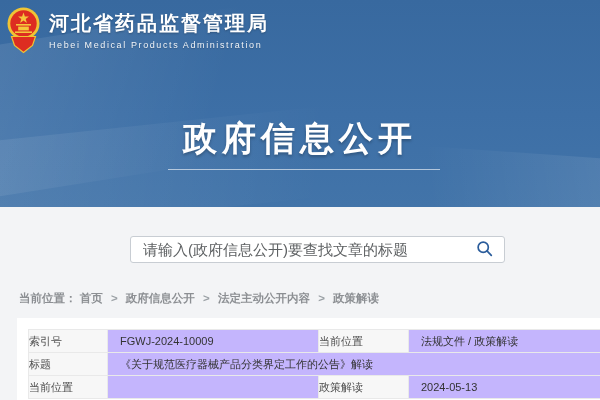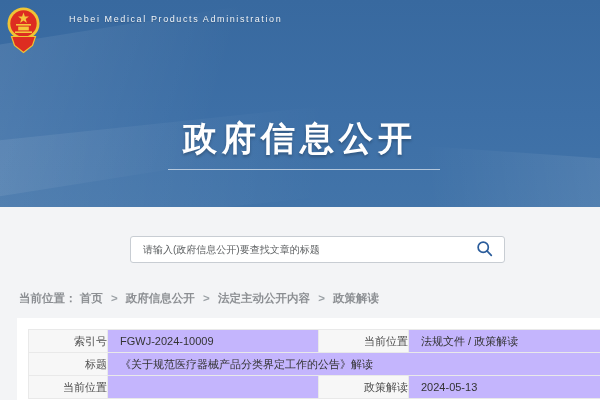--- a/index.html
+++ b/index.html
@@ -20,54 +20,54 @@
     transform:rotate(-6deg);}
   .wave3{right:-140px;top:150px;width:520px;height:70px;
     background:linear-gradient(260deg,rgba(255,255,255,0.16),rgba(255,255,255,0) 60%);
     transform:rotate(4deg);}
 
   .site-header{position:absolute;left:7px;top:7px;display:flex;align-items:flex-start;cursor:pointer;}
   .emblem{flex:0 0 auto;margin-right:9px;}
   .site-name{color:#ffffff;font-weight:bold;font-size:20px;letter-spacing:2px;
     line-height:1;margin-top:6px;text-shadow:0 1px 2px rgba(0,0,0,0.25);}
   .site-name-en{color:rgba(255,255,255,0.93);font-size:9px;letter-spacing:1.6px;
-    margin-top:7px;text-shadow:0 1px 1px rgba(0,0,0,0.2);margin-left:20px;}
+    margin-top:7px;text-shadow:0 1px 1px rgba(0,0,0,0.2);}
 
   .banner-title{position:absolute;left:0;top:116px;width:100%;text-align:center;
     color:#ffffff;font-size:34px;font-weight:bold;letter-spacing:5px;
     text-shadow:0 2px 3px rgba(0,0,0,0.25);}
   .banner-underline{position:absolute;left:50%;top:169px;width:272px;height:1px;
     margin-left:-132px;background:rgba(255,255,255,0.6);}
 
   
   .search-box{position:absolute;left:130px;top:236px;width:375px;height:27px;
     background:#ffffff;border:1px solid #c8cdd3;border-radius:3px;
     display:flex;align-items:center;box-sizing:border-box;}
   .search-input{flex:1;border:none;outline:none;background:transparent;
-    font-size:10px;color:#444;padding:0 8px 0 12px;
+    font-size:15px;color:#444;padding:0 8px 0 12px;
     font-family:"Liberation Sans","DejaVu Sans",sans-serif;}
   .search-input::placeholder{color:#5e6163;opacity:1;}
   .search-btn{border:none;background:transparent;padding:0 11px 0 4px;cursor:pointer;
     display:flex;align-items:center;}
 
   .breadcrumb{position:absolute;left:19px;top:291px;font-size:11.5px;color:#8c8f93;font-weight:bold;}
   .breadcrumb a{color:#8c8f93;text-decoration:none;cursor:pointer;}
   .crumb-sep{margin:0 5px;color:#9aa0a5;}
 
   
   .card{position:absolute;left:17px;top:318px;width:640px;height:120px;background:#ffffff;}
   table.doc-table{border-collapse:collapse;position:absolute;left:11px;top:11px;
     width:720px;table-layout:fixed;font-size:11px;}
   .doc-table col.c1{width:79px;}
   .doc-table col.c2{width:211px;}
   .doc-table col.c3{width:90px;}
   .doc-table col.c4{width:340px;}
   .doc-table th,.doc-table td{border:1px solid #e9e9e9;height:22px;padding:0;
     font-weight:normal;}
-  .doc-table th{background:#f7f7f7;color:#4d4d4d;text-align:right;}
+  .doc-table th{background:#f7f7f7;color:#4d4d4d;text-align:left;}
   .doc-table td{background:#c4b5fd;color:#333333;text-align:left;padding-left:12px;}
 </style>
 </head>
 <body>
 
 <div id="screen">
 
   <div class="blue-top">
     <div class="wave wave1"></div>
     <div class="wave wave2"></div>
@@ -79,20 +79,21 @@
           <circle cx="16.5" cy="16.5" r="16" fill="#f0c434"></circle>
           <circle cx="16.5" cy="16.5" r="13.2" fill="#dd2d21"></circle>
           <polygon points="16.5,5.6 17.9,9.6 21.9,9.6 18.7,12 19.9,15.9 16.5,13.5 13.1,15.9 14.3,12 11.1,9.6 15.1,9.6" fill="#f5c63c"></polygon>
           <rect x="9" y="17" width="15" height="1.6" fill="#f5c63c"></rect>
           <rect x="11.2" y="19.6" width="10.6" height="3.8" fill="#f5c63c"></rect>
           <rect x="8" y="24.4" width="17" height="1.6" fill="#f5c63c"></rect>
           <path d="M4.5 29.5 L28.5 29.5 L25.5 38.5 L16.5 45.5 L7.5 38.5 Z" fill="#dd2d21" stroke="#f0c434" stroke-width="1.2"></path>
         </svg>
       </span>
       <span>
+        <div class="site-name">河北省药品监督管理局</div>
         <div class="site-name-en">Hebei Medical Products Administration</div>
       </span>
     </div>
 
     <div class="banner-title">政府信息公开</div>
     <div class="banner-underline"></div>
   </div>
 
   <div class="search-box">
     <input class="search-input" type="text" placeholder="请输入(政府信息公开)要查找文章的标题" style="">

